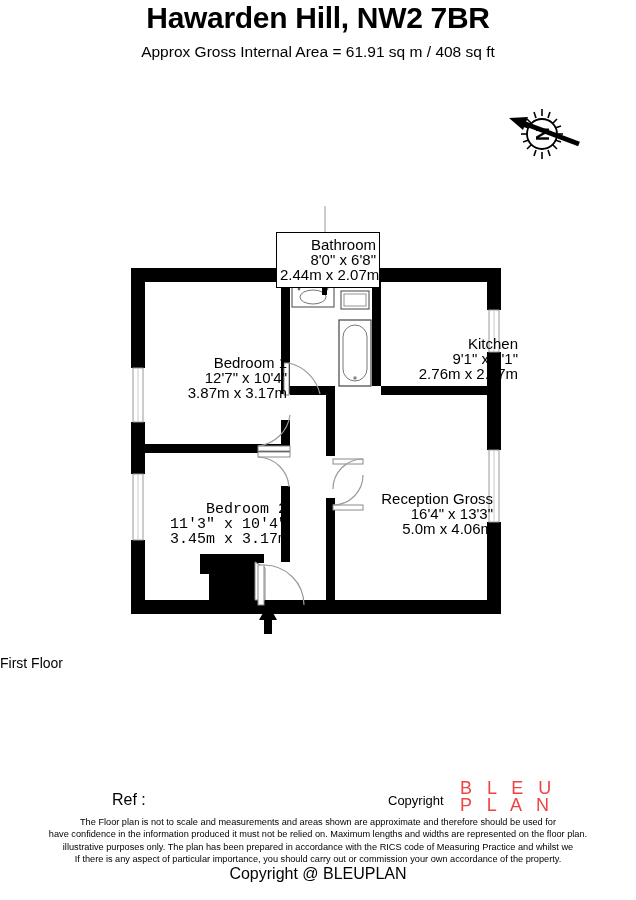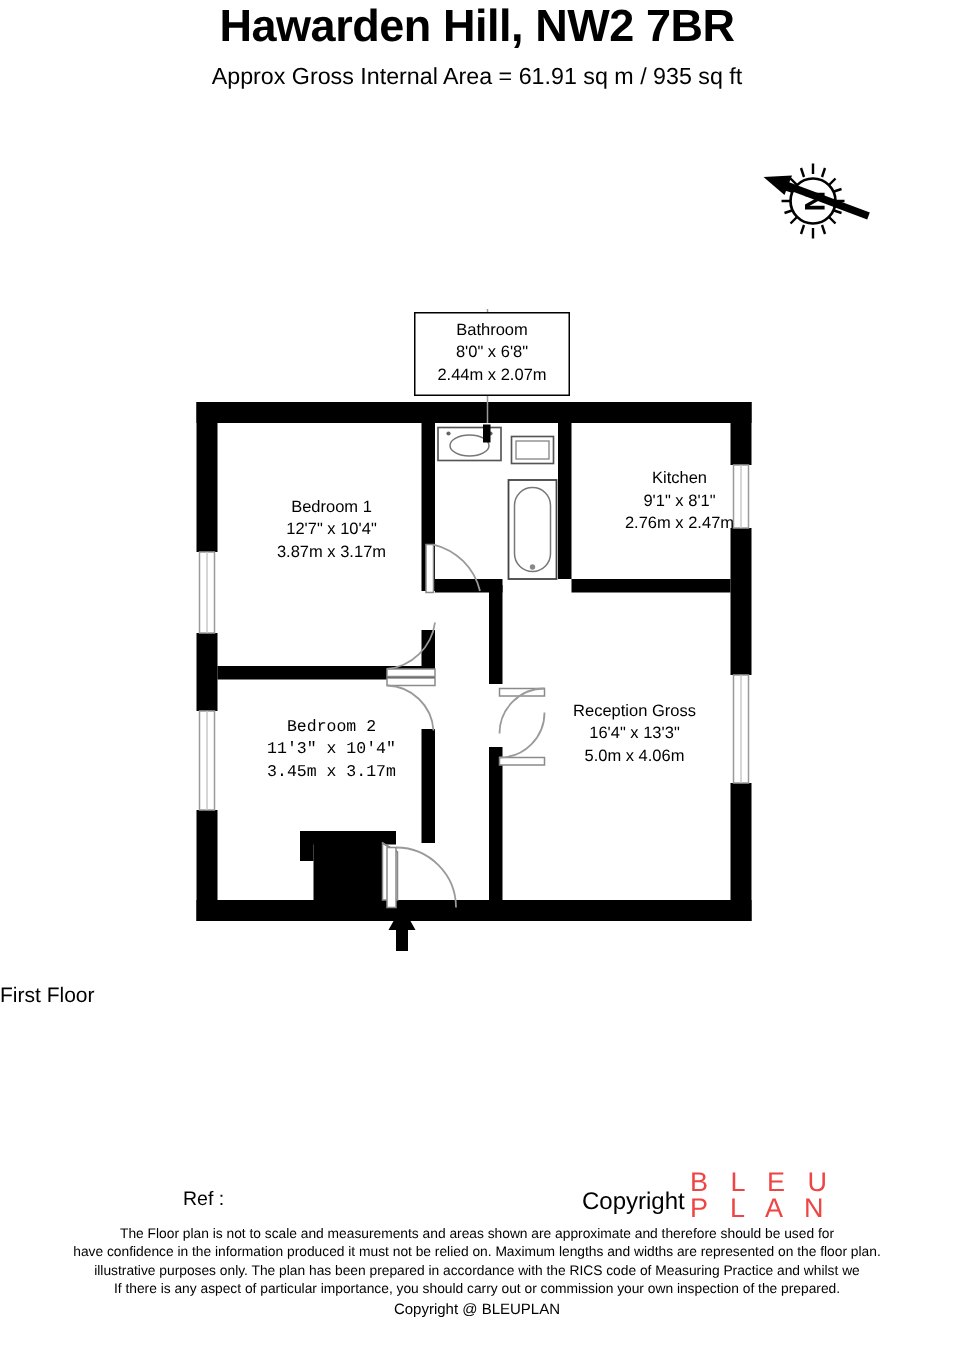--- a/index.html
+++ b/index.html
@@ -53,25 +53,26 @@
     position: absolute;
     left: 0;
     top: 0;
     width: 636px;
     height: 900px;
   }
 
   
   .room-label {
     position: absolute;
-    text-align: center;
-    font-size: 11px;
+    text-align: right;
+    font-size: 15px;
     line-height: 15px;
     white-space: nowrap;
     color: #000;
+    margin-top: 24px;
   }
   .room-label .rl-name { display: block; }
   .room-label .rl-imp  { display: block; }
   .room-label .rl-met  { display: block; }
 
   #label-bathroom {
     left: 276px;
     top: 208px;
     width: 104px;
     border: 1px solid #000;
@@ -92,29 +93,29 @@
   }
 
   
   #footer {
     position: absolute;
     left: 0; right: 0;
     top: 780px;
   }
   #ref-line {
     position: absolute;
-    left: 122px;
+    left: 112px;
     top: 11px;
-    font-size: 13px;
+    font-size: 16px;
   }
   #copyright-line {
     position: absolute;
     left: 388px;
     top: 13px;
-    font-size: 16px;
+    font-size: 13px;
   }
   #brand-logo {
     position: absolute;
     left: 460px;
     top: 0px;
     font-size: 18px;
     font-weight: normal;
     letter-spacing: 5px;
     line-height: 17px;
     color: #ef4444;
@@ -124,30 +125,30 @@
     left: 0; right: 0;
     top: 36px;
     text-align: center;
     font-size: 9.2px;
     line-height: 12.4px;
     padding: 0 36px;
     box-sizing: border-box;
   }
   #disclaimer div { white-space: nowrap; }
   #disclaimer .copy-final {
-    font-size: 10px;
+    font-size: 16px;
     padding-top: 2px;
   }
 </style>
 </head>
 <body>
 
 <div id="header">
   <h1 id="plan-title">Hawarden Hill, NW2 7BR</h1>
-  <p id="plan-subtitle">Approx Gross Internal Area = 61.91 sq m / 935 sq ft</p>
+  <p id="plan-subtitle">Approx Gross Internal Area = 61.91 sq m / 408 sq ft</p>
 </div>
 
 <div id="compass">
   <svg width="90" height="70" viewBox="0 0 90 70" xmlns="http://www.w3.org/2000/svg">
 
     <g stroke="#000" stroke-width="1.6">
       <line x1="45" y1="10" x2="45" y2="17"></line>
       <line x1="45" y1="53" x2="45" y2="60"></line>
       <line x1="24" y1="35" x2="31" y2="35"></line>
       <line x1="59" y1="35" x2="66" y2="35"></line>
@@ -326,16 +327,16 @@
   <div id="ref-line">Ref  :</div>
   <div id="copyright-line">Copyright</div>
   <div id="brand-logo">
     <div>B L E U</div>
     <div>P L A N</div>
   </div>
   <div id="disclaimer">
     <div>The Floor plan is not to scale and measurements and areas shown are approximate and therefore should be used for</div>
     <div>have confidence in the information produced it must not be relied on. Maximum lengths and widths are represented on the floor plan.</div>
     <div>illustrative purposes only. The plan has been prepared in accordance with the RICS code of Measuring Practice and whilst we</div>
-    <div>If there is any aspect of particular importance, you should carry out or commission your own inspection of the prepared.</div>
+    <div>If there is any aspect of particular importance, you should carry out or commission your own accordance of the property.</div>
     <div class="copy-final">Copyright @ BLEUPLAN</div>
   </div>
 </div>
 
 </body></html>

